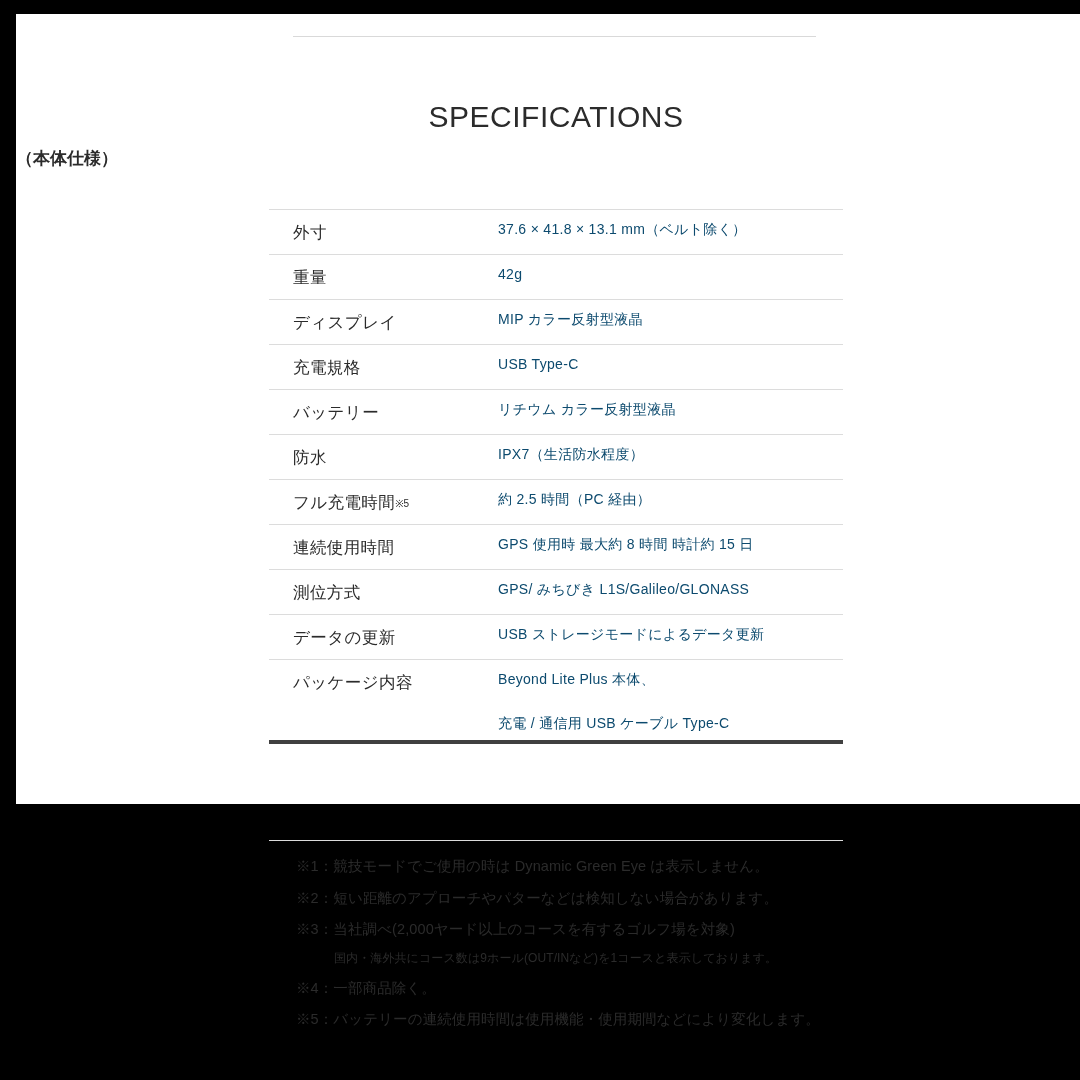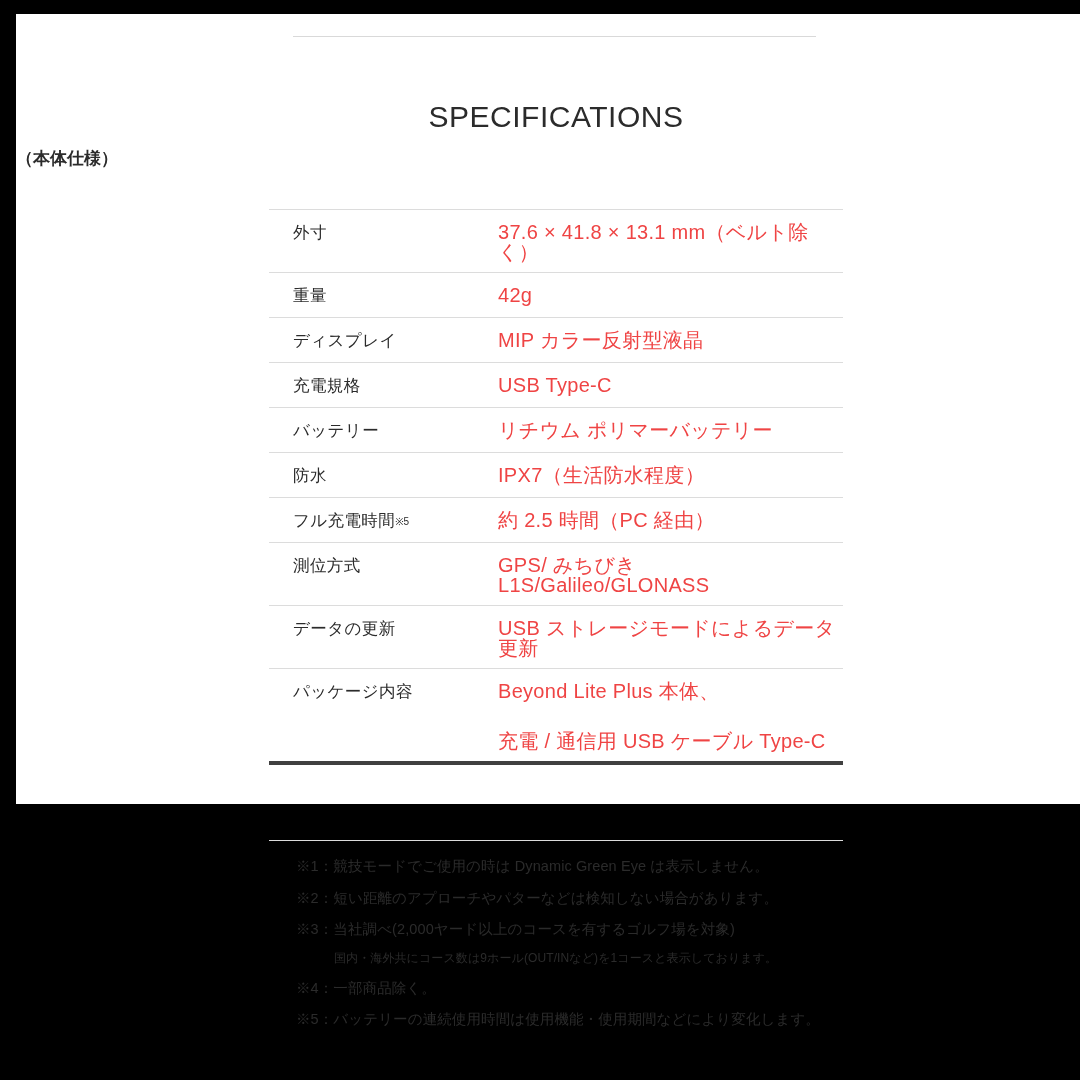--- a/index.html
+++ b/index.html
@@ -77,22 +77,22 @@
     letter-spacing: 0.4px;
   }
   .spec-label sup {
     font-size: 10px;
     vertical-align: 1px;
     letter-spacing: 0;
   }
   .spec-value {
     flex: 1 1 auto;
     padding: 12px 0 10px 0;
-    font-size: 20px;
-    color: #ef4444;
+    font-size: 14px;
+    color: #0c4a6e;
     letter-spacing: 0.3px;
   }
   .spec-value .line {
     display: block;
     line-height: 1.0;
   }
   .spec-value .line + .line {
     margin-top: 30px;
   }
   .bottom-rule {
@@ -155,33 +155,39 @@
       </div>
       <div class="spec-row">
         <div class="spec-label">充電規格</div>
         <div class="spec-value">
           <span class="line">USB Type-C</span>
         </div>
       </div>
       <div class="spec-row">
         <div class="spec-label">バッテリー</div>
         <div class="spec-value">
-          <span class="line">リチウム ポリマーバッテリー</span>
+          <span class="line">リチウム カラー反射型液晶</span>
         </div>
       </div>
       <div class="spec-row">
         <div class="spec-label">防水</div>
         <div class="spec-value">
           <span class="line">IPX7（生活防水程度）</span>
         </div>
       </div>
       <div class="spec-row">
         <div class="spec-label">フル充電時間<sup>※5</sup></div>
         <div class="spec-value">
           <span class="line">約 2.5 時間（PC 経由）</span>
+        </div>
+      </div>
+      <div class="spec-row">
+        <div class="spec-label">連続使用時間</div>
+        <div class="spec-value">
+          <span class="line">GPS 使用時 最大約 8 時間 時計約 15 日</span>
         </div>
       </div>
       <div class="spec-row">
         <div class="spec-label">測位方式</div>
         <div class="spec-value">
           <span class="line">GPS/ みちびき L1S/Galileo/GLONASS</span>
         </div>
       </div>
       <div class="spec-row">
         <div class="spec-label">データの更新</div>

